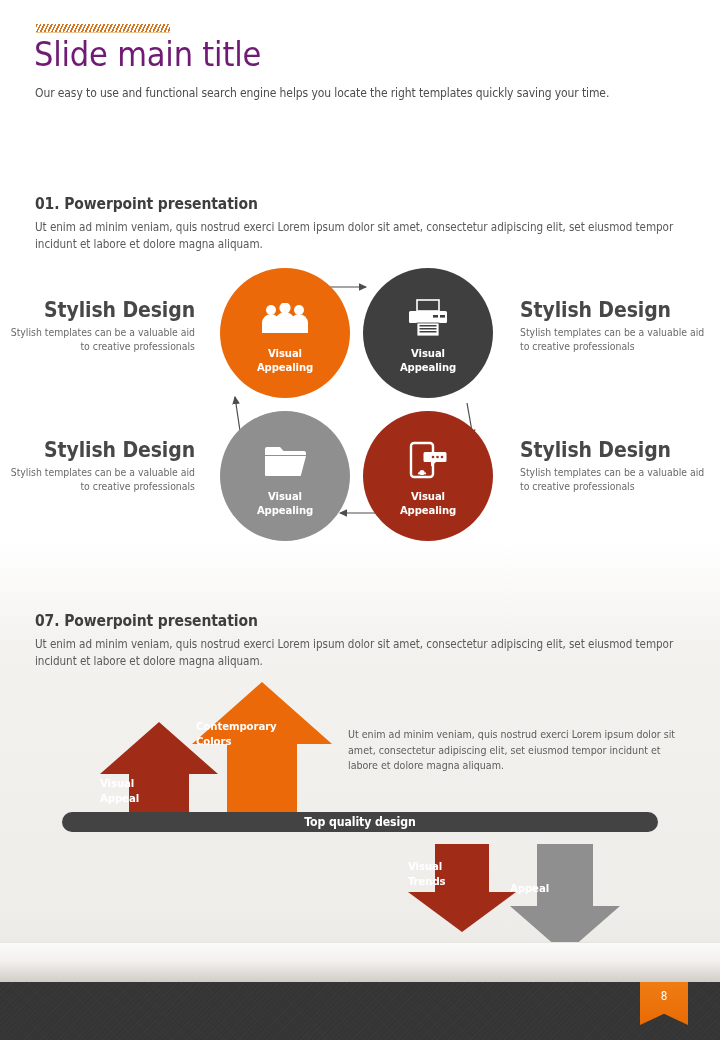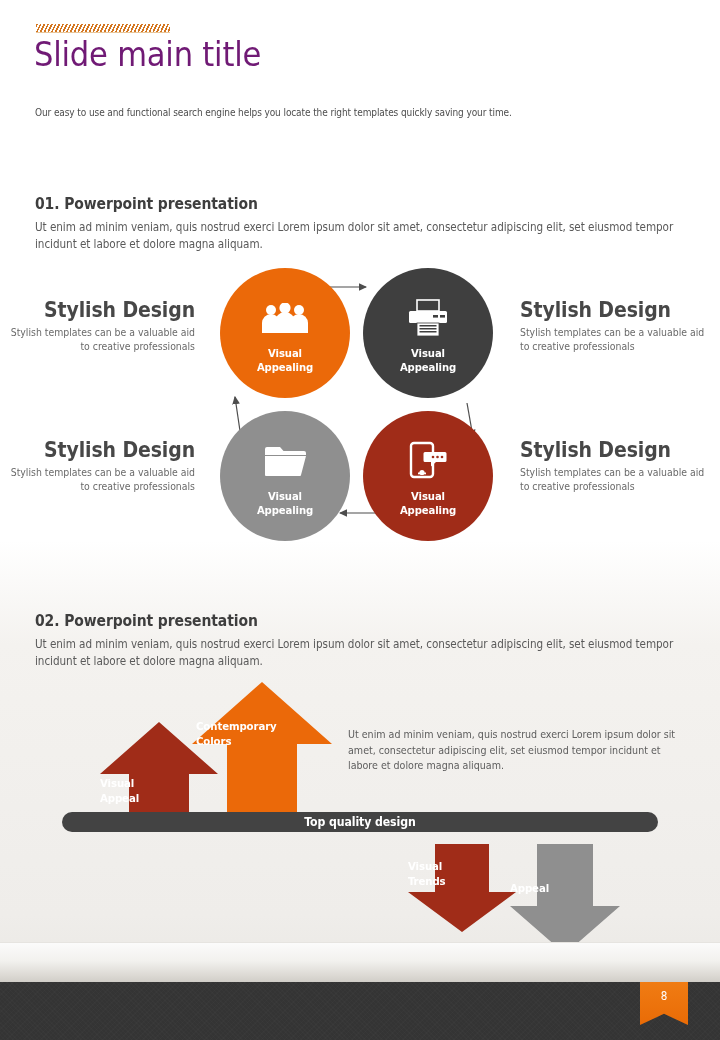--- a/index.html
+++ b/index.html
@@ -41,22 +41,22 @@
     left: 34px; top: 30px;
     font-size: 34px;
     font-weight: normal;
     color: #701a75;
     letter-spacing: -0.2px;
     line-height: 48px;
     white-space: nowrap;
   }
   #slide-subtitle {
     position: absolute;
-    left: 35px; top: 107px;
-    font-size: 10px;
+    left: 35px; top: 86px;
+    font-size: 12px;
     color: #4d4d4d;
     letter-spacing: -0.1px;
     white-space: nowrap;
   }
 
   
   .section-heading {
     position: absolute;
     font-size: 15.5px;
     font-weight: bold;
@@ -315,21 +315,21 @@
     <div class="side-block side-right" id="side-tr">
       <div class="sb-title">Stylish Design</div>
       <div class="sb-text">Stylish templates can be a valuable aid to creative professionals</div>
     </div>
     <div class="side-block side-right" id="side-br">
       <div class="sb-title">Stylish Design</div>
       <div class="sb-text">Stylish templates can be a valuable aid to creative professionals</div>
     </div>
   </div>
 
-  <div class="section-heading" style="left:35px; top:612px;">02. Powerpoint presentation</div>
+  <div class="section-heading" style="left:35px; top:612px;">07. Powerpoint presentation</div>
   <div class="section-body" style="left:35px; top:636px;">Ut enim ad minim veniam, quis nostrud exerci  Lorem ipsum dolor sit amet, consectetur adipiscing elit, set eiusmod tempor incidunt et labore et dolore magna aliquam.</div>
 
   <div id="arrow-diagram">
 
     <svg class="uparrow" style="left:100px; top:50px;" width="118" height="95" viewBox="0 0 118 95">
       <path d="M59 0 L118 52 H89 V95 H29 V52 H0 z" fill="#a02c18"></path>
     </svg>
     <div class="arrow-label" style="left:100px; top:105px; width:118px;">
       <span>Visual</span><br><span>Appeal</span>
     </div>

